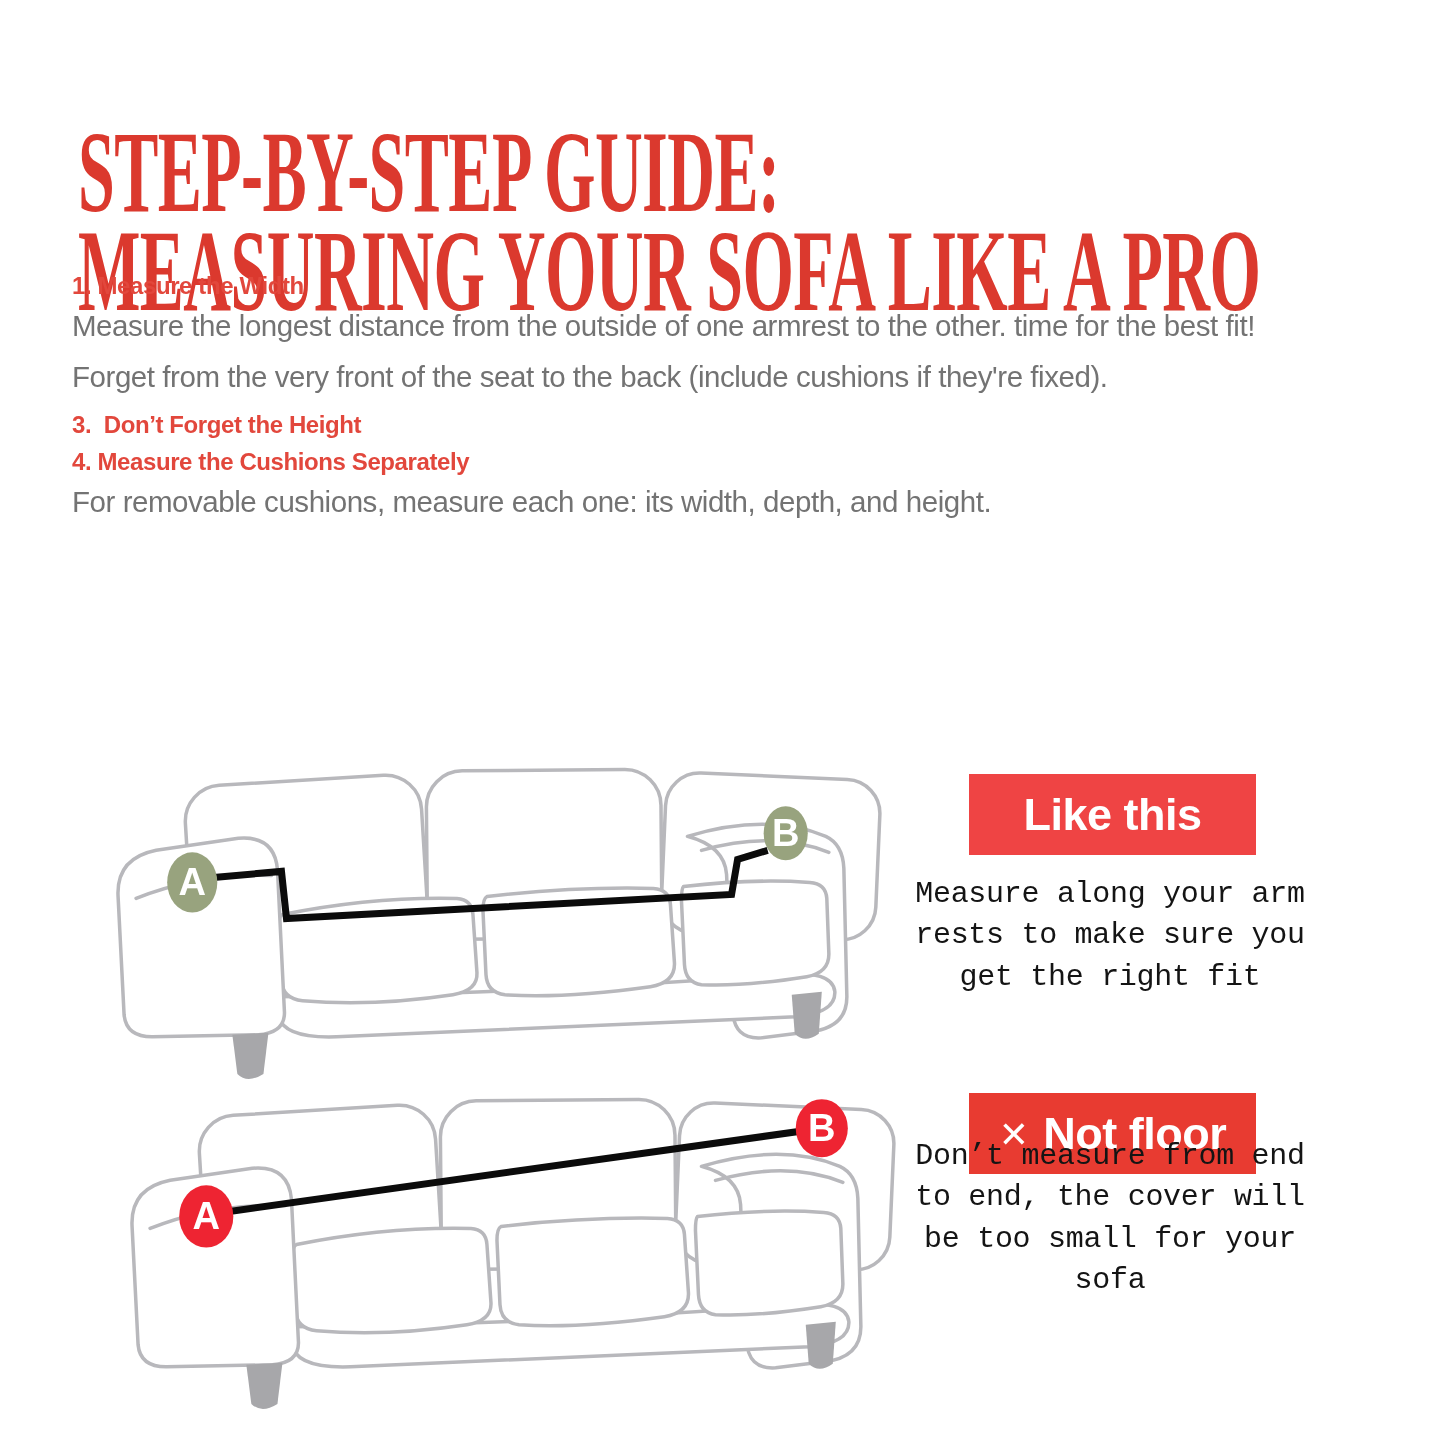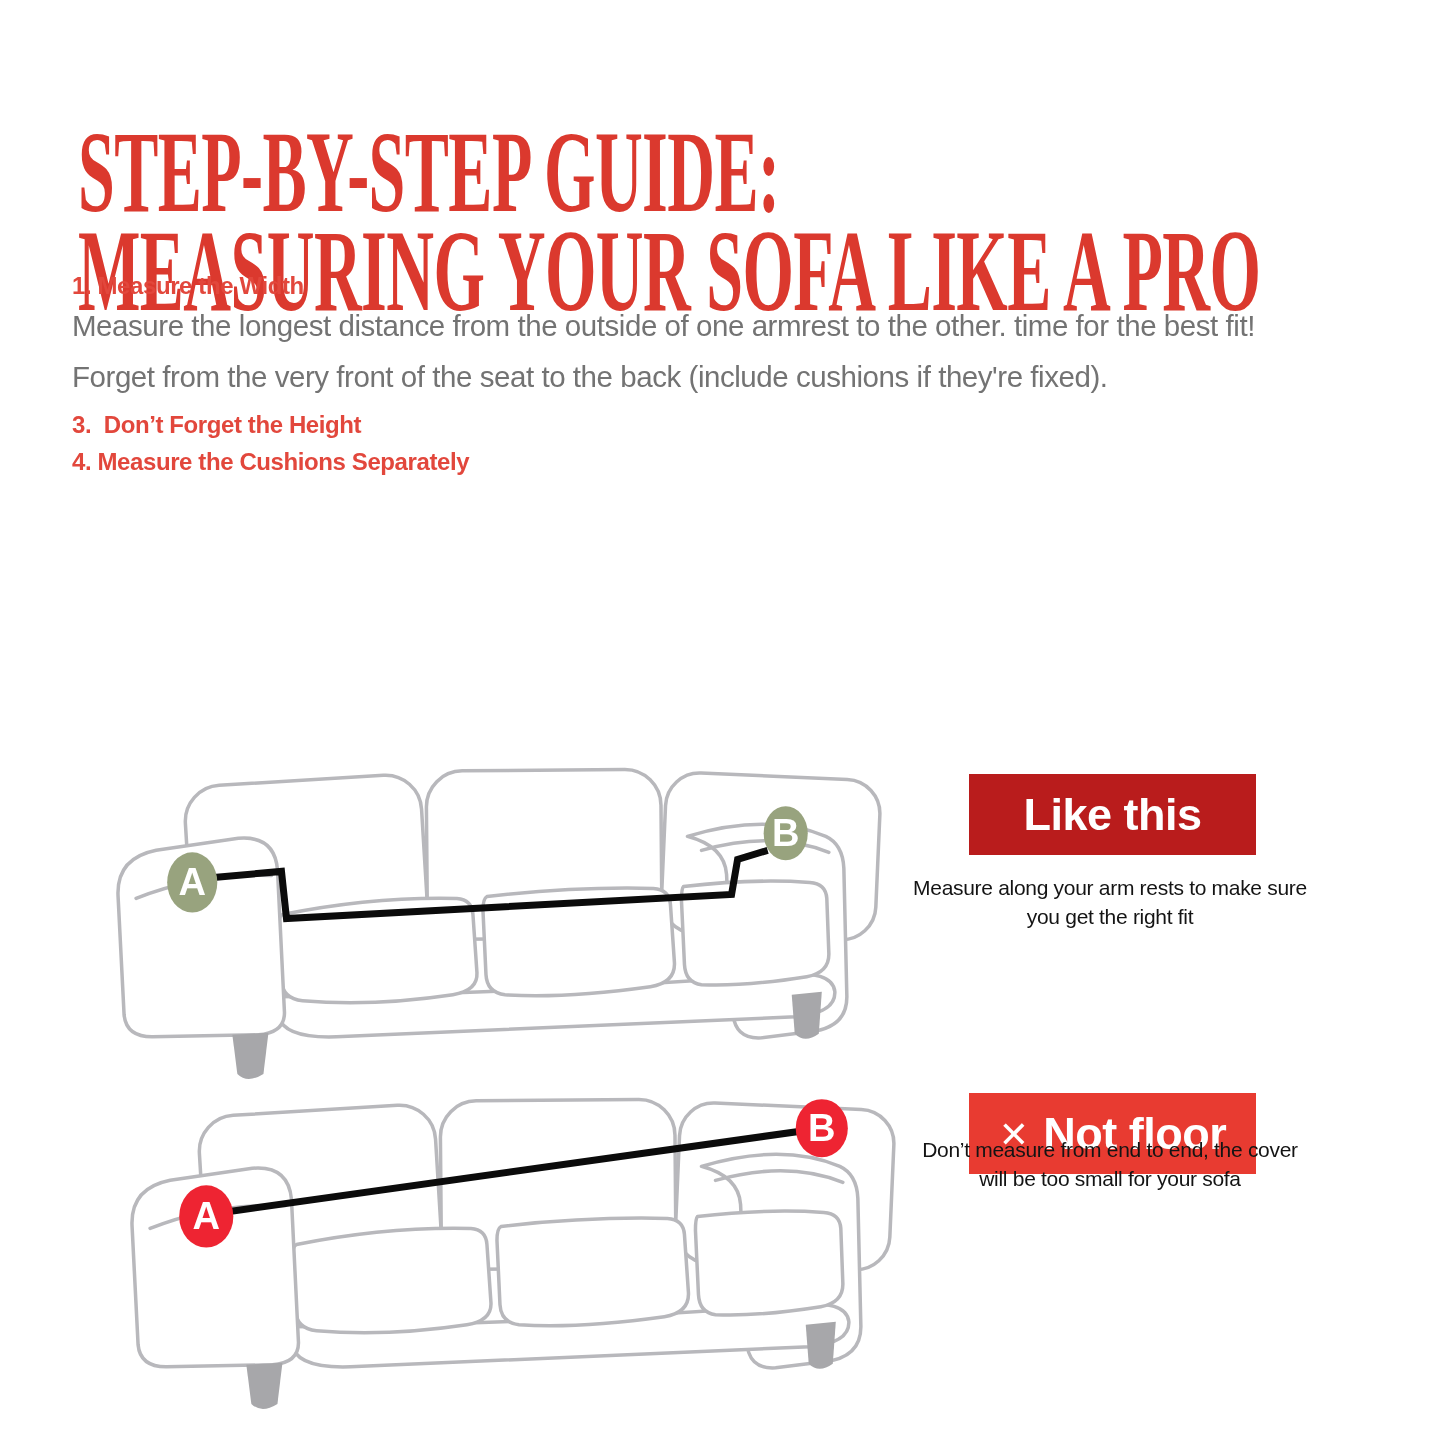--- a/index.html
+++ b/index.html
@@ -29,22 +29,22 @@
   .band{
     position:absolute;width:287px;height:81px;
     display:flex;align-items:center;justify-content:center;
     color:#ffffff;font-weight:700;font-size:45px;letter-spacing:-.5px;
   }
   #band-good{left:969px;top:774px;}
   #band-bad{left:969px;top:1093px;}
   .band .cross{font-weight:400;font-size:36px;margin-right:15px;position:relative;top:1px;}
   .caption{
     position:absolute;width:400px;left:910px;
-    text-align:center;font-size:21px;line-height:1.38;
-    color:#141414;letter-spacing:-.3px;
+    text-align:center;font-size:30px;line-height:1.38;
+    color:#141414;letter-spacing:-.3px;font-family:Liberation Mono, monospace;
   }
   #caption-good{top:874px;}
   #caption-bad{top:1136px;}
   .marker-letter{
     font-family:"Liberation Sans",sans-serif;font-weight:700;font-size:38px;
     fill:#ffffff;text-anchor:middle;
   }
   .measure{fill:none;stroke-width:7px;}
   .sofa-lines{stroke:#b8b8bc;stroke-width:3.5px;fill:#ffffff;stroke-linejoin:round;stroke-linecap:round;}
   .leg{fill:#a7a7aa;stroke:none;}
@@ -75,32 +75,33 @@
 
 <h1 class="title"><span>STEP-BY-STEP GUIDE:</span><br>
 <span>MEASURING YOUR SOFA LIKE A PRO</span></h1>
 
 <div class="steps">
   <h3 class="step-h">1. Measure the Width</h3>
   <p class="step-b">Measure the longest distance from the outside of one armrest to the other. time for the best fit!</p>
   <p class="step-b">Forget from the very front of the seat to the back (include cushions if they're fixed).</p>
   <h3 class="step-h">3.  Don’t Forget the Height</h3>
   <h3 class="step-h">4. Measure the Cushions Separately</h3>
+  <p class="step-b">For removable cushions, measure each one: its width, depth, and height.</p>
 </div>
 
 <svg id="sofa-good" class="fig-svg" viewBox="0 0 810 335">
   <use href="#sofa-shape"></use>
   <polyline class="measure" points="112,132 191,125 196,172 640,148 646,113 676,104" stroke="#0b0b0b"></polyline>
   <ellipse cx="102" cy="136" rx="25" ry="30" fill="#98a37e"></ellipse>
   <text class="marker-letter" x="102" y="149">A</text>
   <ellipse cx="694" cy="87" rx="22" ry="27" fill="#98a37e"></ellipse>
   <text class="marker-letter" x="694" y="100">B</text>
 </svg>
 
-<div id="band-good" class="band" style="background-color: #b91c1c;">
+<div id="band-good" class="band" style="background-color: #ef4444;">
   <span>Like this</span>
 </div>
 <div id="caption-good" class="caption">Measure along your arm rests to make sure you get the right fit</div>
 
 <svg id="sofa-bad" class="fig-svg" viewBox="0 0 810 335">
   <use href="#sofa-shape"></use>
   <line class="measure" x1="104" y1="138" x2="716" y2="52" stroke="#0b0b0b"></line>
   <ellipse cx="102" cy="140" rx="27" ry="31" fill="#ee2432"></ellipse>
   <text class="marker-letter" x="102" y="153">A</text>
   <ellipse cx="716" cy="52" rx="26" ry="29" fill="#ee2432"></ellipse>

